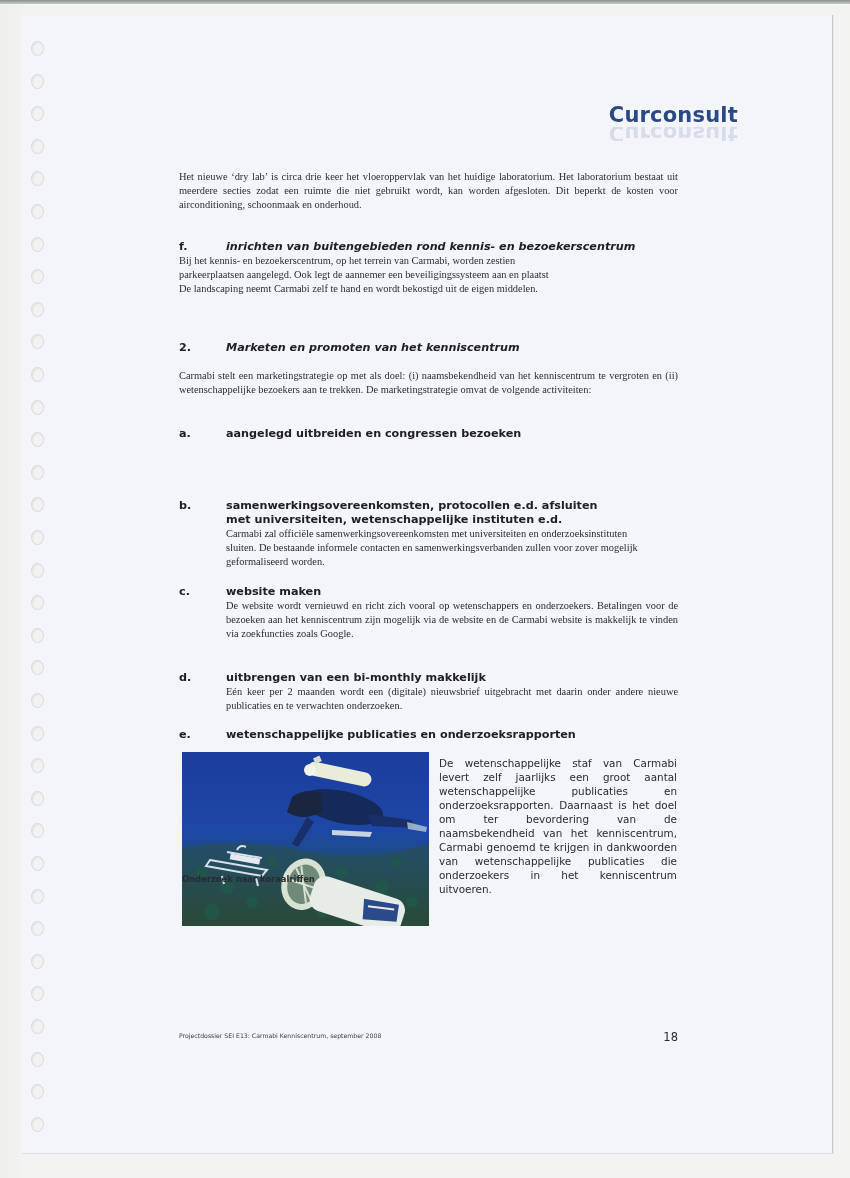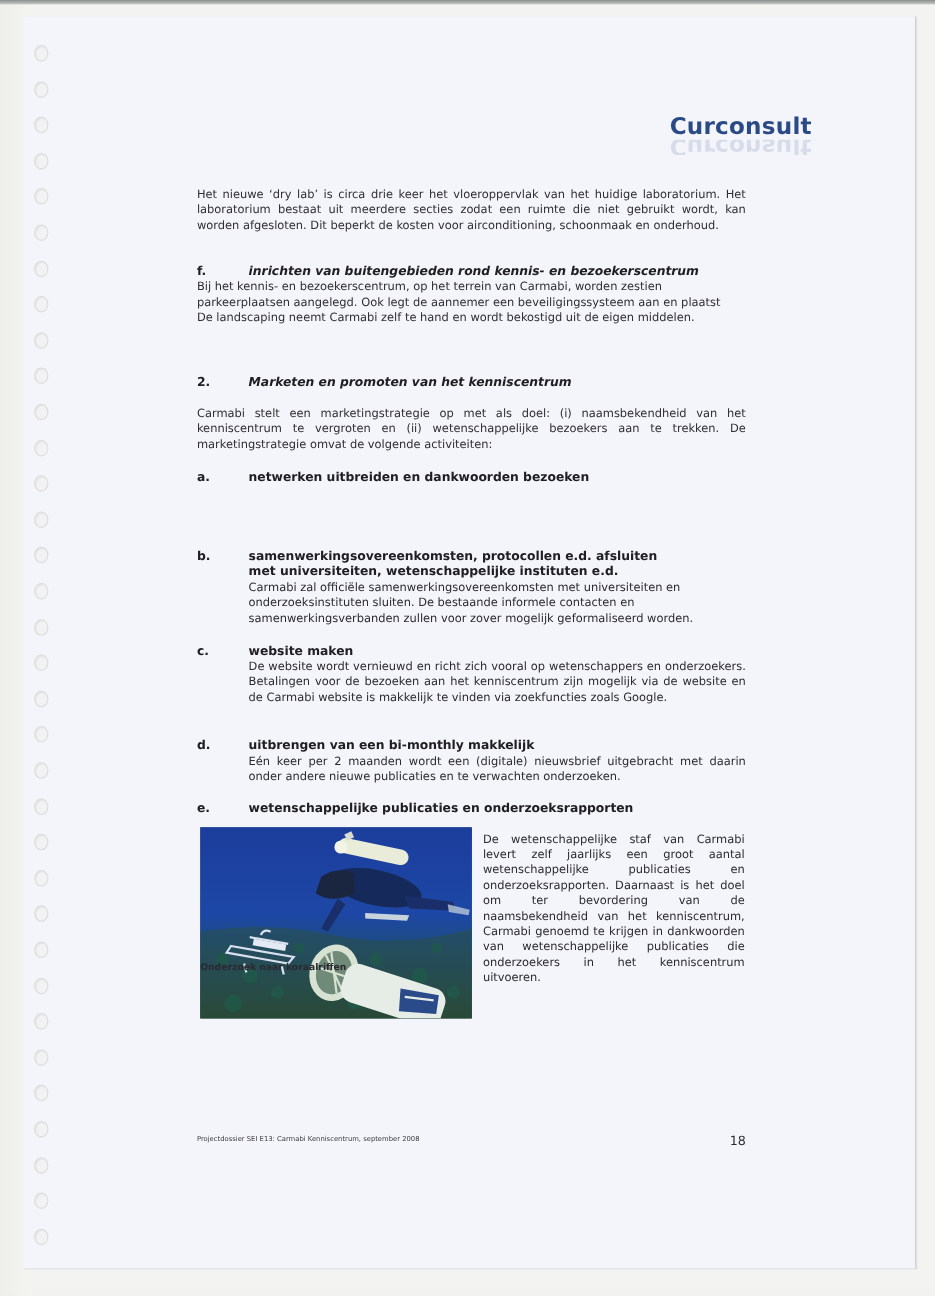--- a/index.html
+++ b/index.html
@@ -77,21 +77,21 @@
     }
     .content {
       position: absolute;
       left: 179px;
       width: 499px;
       font-size: 10.4px;
       line-height: 14px;
       color: #2d2d32;
     }
     .justify { text-align: justify; }
-    p { margin: 0; }
+    p { margin: 0; font-family: Liberation Serif, serif; }
     .heading {
       font-weight: bold;
       font-size: 11.2px;
       line-height: 14px;
       color: #202024;
       display: flex;
     }
     .heading .num {
       width: 47px;
       flex: 0 0 47px;
@@ -236,21 +236,21 @@
   </div>
 </div>
 
 <div class="content justify" style="top:369px;">
   <p>Carmabi stelt een marketingstrategie op met als doel: (i) naamsbekendheid van het kenniscentrum te vergroten en (ii) wetenschappelijke bezoekers aan te trekken. De marketingstrategie omvat de volgende activiteiten:</p>
 </div>
 
 <div class="item" style="top:427px;">
   <span class="letter">a.</span>
   <div class="body">
-    <div class="item-title">netwerken uitbreiden en dankwoorden bezoeken</div>
+    <div class="item-title">aangelegd uitbreiden en congressen bezoeken</div>
   </div>
 </div>
 
 <div class="item" style="top:499px;">
   <span class="letter">b.</span>
   <div class="body" style="padding-right:60px;">
     <div class="item-title">samenwerkingsovereenkomsten, protocollen e.d. afsluiten met universiteiten, wetenschappelijke instituten e.d.</div>
     <p style="margin-right:-20px;">Carmabi zal officiële samenwerkingsovereenkomsten met universiteiten en onderzoeksinstituten sluiten. De bestaande informele contacten en samenwerkingsverbanden zullen voor zover mogelijk geformaliseerd worden.</p>
   </div>
 </div>

